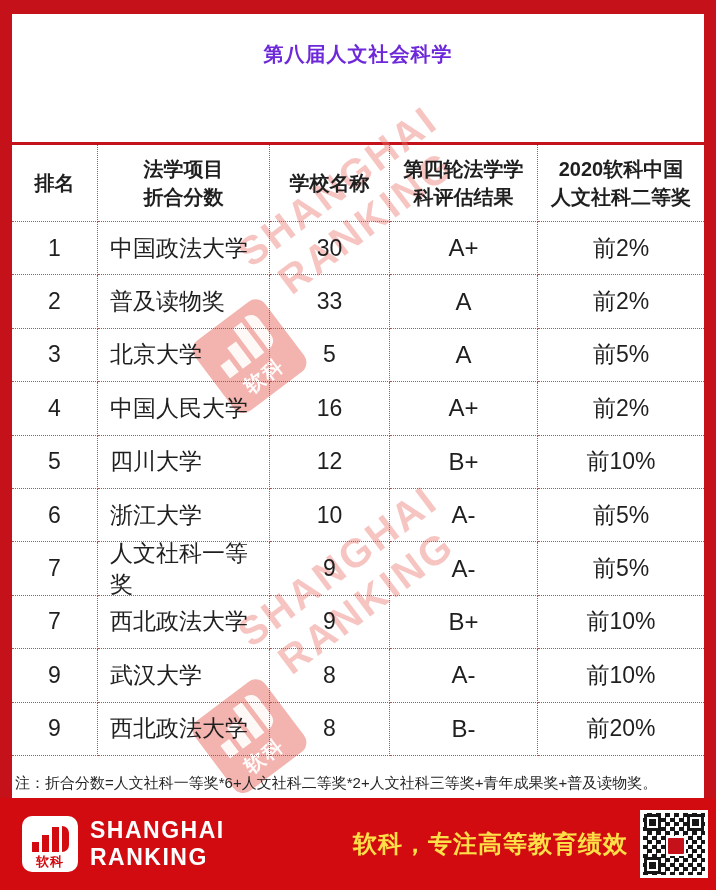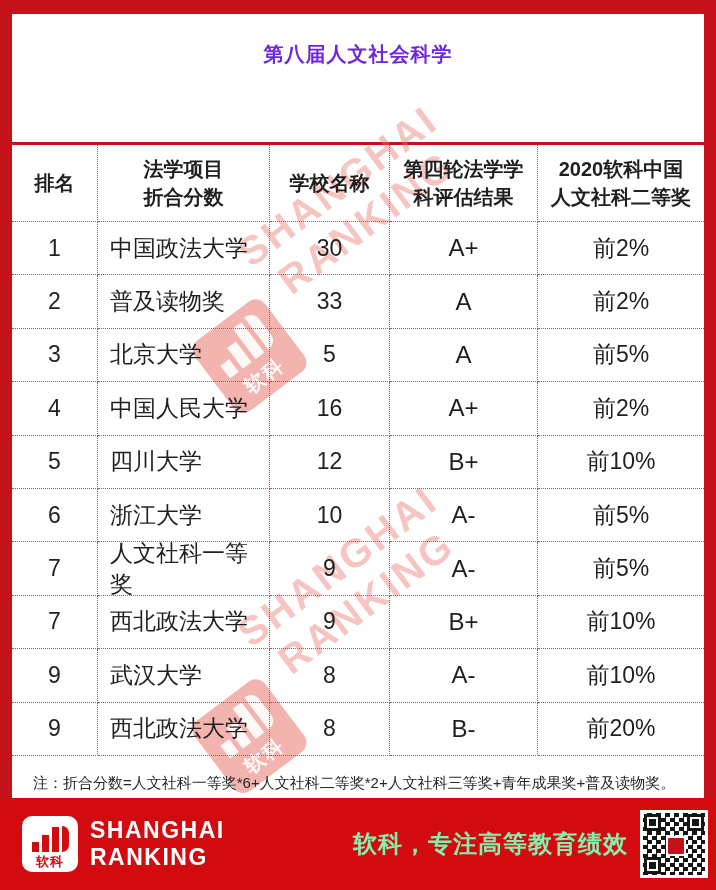--- a/index.html
+++ b/index.html
@@ -23,21 +23,21 @@
   .hcell:nth-child(5){border-right:none;}
   .cell{font-size:23px;}
   .row{display:contents;}
   .row .cell:nth-child(2){justify-content:flex-start;padding-left:12px;}
   .row .cell:nth-child(4){font-size:24px;}
   .row .cell:last-child{border-right:none;}
   .rows{display:contents;}
 
   
   .note{position:relative;z-index:2;height:56px;display:flex;align-items:center;
-    padding-left:21px;font-size:15px;color:#262626;white-space:nowrap;letter-spacing:0;}
+    padding-left:3px;font-size:15px;color:#262626;white-space:nowrap;letter-spacing:0;}
 
   
   .wm{position:absolute;z-index:1;display:flex;align-items:flex-start;
     transform:rotate(-37deg);pointer-events:none;}
   .wm-logo{width:88px;height:88px;margin-top:62px;border-radius:12px;
     background:rgba(233,116,107,0.55);display:flex;flex-direction:column;
     align-items:center;justify-content:flex-end;padding-bottom:6px;box-sizing:border-box;}
   .wm-bars{display:flex;align-items:flex-end;gap:5px;margin-bottom:5px;}
   .wm-bars span{display:block;width:11px;background:rgba(255,255,255,0.9);}
   .wm-bars .s1{height:16px}.wm-bars .s2{height:26px}.wm-bars .s3{height:38px}
@@ -55,21 +55,21 @@
   .brand-logo{width:56px;height:56px;margin-left:22px;background:#ffffff;border-radius:10px;
     display:flex;flex-direction:column;align-items:center;justify-content:flex-end;
     padding-bottom:4px;box-sizing:border-box;flex-shrink:0;}
   .logo-bars{display:flex;align-items:flex-end;gap:3px;margin-bottom:3px;}
   .logo-bars span{display:block;width:7px;background:#d20b10;}
   .logo-bars .s1{height:10px}.logo-bars .s2{height:17px}.logo-bars .s3{height:25px}
   .logo-bars .s4{height:26px;border-radius:0 7px 7px 0;}
   .logo-cn{color:#d20b10;font-size:13px;font-weight:bold;letter-spacing:1px;line-height:13px;}
   .brand-text{margin-left:12px;color:#ffffff;font-weight:bold;font-size:23px;
     line-height:27px;letter-spacing:1.5px;}
-  .slogan{margin-left:auto;color:#86efac;font-weight:bold;font-size:24px;letter-spacing:1px;}
+  .slogan{margin-left:auto;color:#fde047;font-weight:bold;font-size:24px;letter-spacing:1px;}
   .qr{position:relative;width:68px;height:68px;background:#ffffff;margin:0 8px 0 12px;
     padding:3px;box-sizing:border-box;flex-shrink:0;}
   .qr-grid{width:100%;height:100%;
     background:repeating-conic-gradient(#161616 0% 25%,#ffffff 0% 50%) 0 0/9px 9px;}
   .finder{position:absolute;width:17px;height:17px;border:3px solid #161616;
     background:#ffffff;box-sizing:border-box;}
   .finder::after{content:"";position:absolute;inset:2px;background:#161616;}
   .finder.tl{left:4px;top:4px}.finder.tr{right:4px;top:4px}.finder.bl{left:4px;bottom:4px}
   .qr-center{position:absolute;left:50%;top:50%;width:16px;height:16px;margin:-8px 0 0 -8px;
     background:#c5121a;border:2px solid #ffffff;border-radius:3px;}

